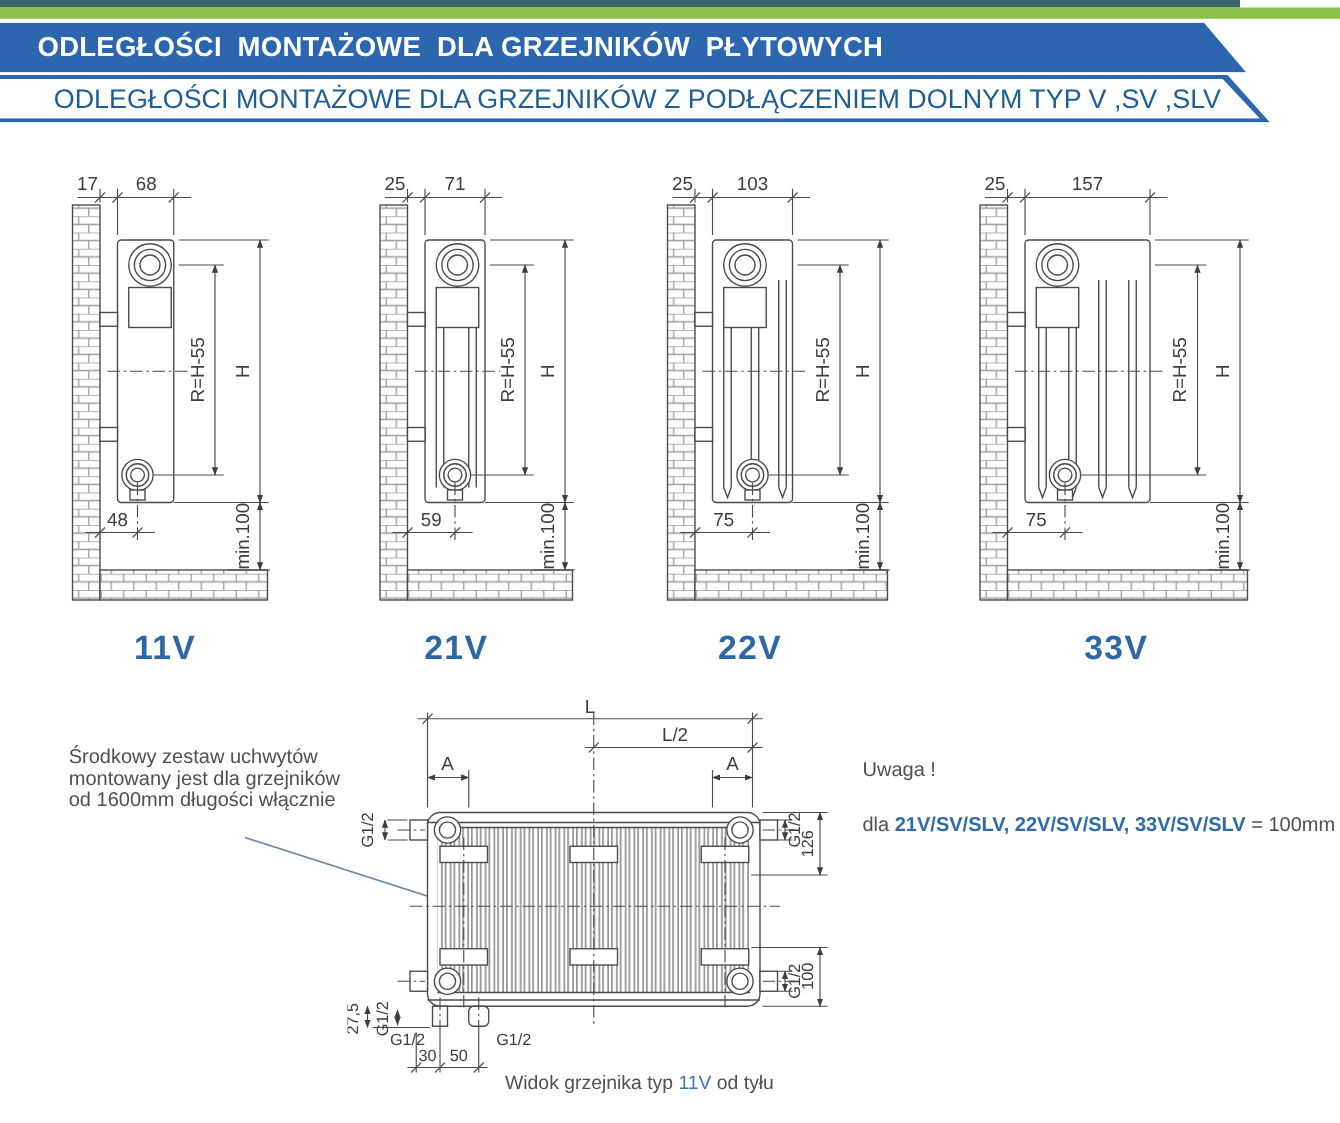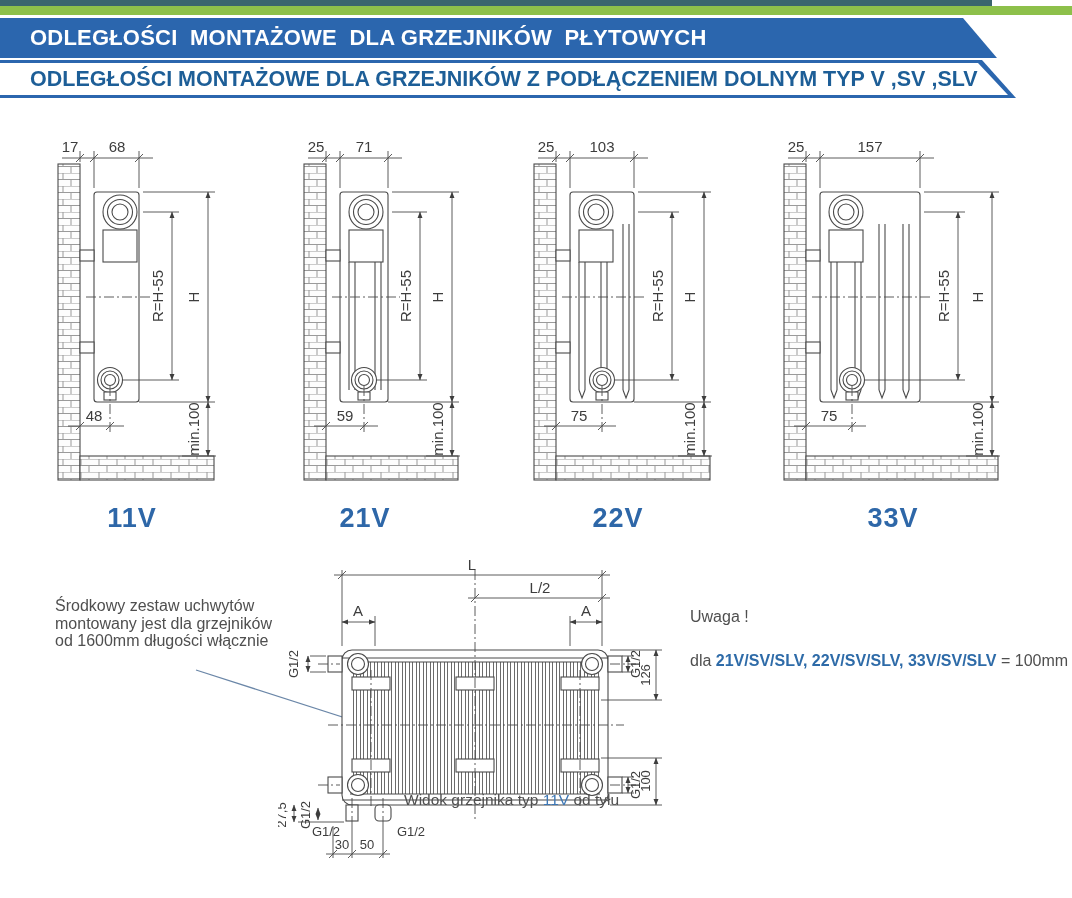--- a/index.html
+++ b/index.html
@@ -12,41 +12,41 @@
           clip-path:polygon(0 0,963px 0,997px 100%,0 100%);
           display:flex;align-items:center;}
   .title{color:#fff;font-weight:bold;font-size:22px;padding-left:30px;white-space:pre;letter-spacing:.2px;}
   .brand{color:#fff;font-weight:bold;font-size:23px;margin-left:22px;position:relative;letter-spacing:.5px;}
   .brand-sub{color:#fff;font-weight:normal;font-size:9px;letter-spacing:.5px;vertical-align:baseline;}
   .swoosh{position:relative;top:-9px;left:-4px;}
   .sub-banner{position:absolute;left:0;top:60px;width:1022px;height:38px;background:#2b66ae;
               clip-path:polygon(0 0,982px 0,1016px 100%,0 100%);}
   .sub-inner{position:absolute;left:0;top:3px;width:1016px;height:32px;background:#fff;
              clip-path:polygon(0 0,978px 0,1008px 100%,0 100%);display:flex;align-items:center;}
-  .subtitle{color:#1d5e97;font-weight:bold;font-size:21.5px;padding-left:30px;white-space:pre;}
+  .subtitle{color:#1d5e97;font-weight:normal;font-size:21.5px;padding-left:43px;white-space:pre;}
   
   .dwg{position:absolute;}
   .dwg line,.dwg path,.dwg rect,.dwg circle{stroke:#4a4a4a;stroke-width:1.1;fill:none;}
   .dwg .w{fill:#fff;}
   .dwg .dim line,.dwg .dim path{stroke-width:.9;}
   .dwg .cl{stroke-dasharray:10 3 2 3;stroke-width:.9;}
   .dwg .ar2{marker-start:url(#ar);marker-end:url(#ar);}
   .dwg text{fill:#3d3d3d;stroke:none;font:15px "Liberation Sans",sans-serif;text-anchor:middle;}
   .dwg text.s{font-size:13px;}
   .vlabel{position:absolute;top:503px;transform:translateX(-50%);color:#2e67a8;
           font-weight:bold;font-size:27px;letter-spacing:1px;}
   
   .note{position:absolute;color:#4f4f4f;font-size:16px;line-height:17.5px;}
   .left-note{left:55px;top:597px;width:218px;}
   .right-notes{left:690px;top:608px;width:382px;}
   .right-notes .uwaga{margin:0 0 26px 0;}
   .right-notes p{margin:0;line-height:17px;}
   .right-notes p.dla{margin-top:6px;}
   .hl{color:#2e6ba8;font-weight:bold;}
-  .caption{position:absolute;left:404px;top:791px;color:#4f4f4f;font-size:15.5px;}
+  .caption{position:absolute;left:404px;top:858px;color:#4f4f4f;font-size:15.5px;}
   .caption .typ{color:#3d77b5;}
   .leader{position:absolute;left:190px;top:664px;pointer-events:none;}
 </style>
 </head>
 <body>
 
 <div class="page">
 
   <svg width="0" height="0" style="position:absolute" aria-hidden="true">
     <defs>
@@ -303,21 +303,21 @@
       <text x="122" y="18">157</text>
       <text x="81" y="287">75</text>
       <text transform="translate(201,162) rotate(-90)">R=H-55</text>
       <text transform="translate(235,163) rotate(-90)">H</text>
       <text transform="translate(235,295) rotate(-90)">min.100</text>
     </g>
   </svg>
 
   <div class="vlabel" style="left:132px">11V</div>
   <div class="vlabel" style="left:365px">21V</div>
-  <div class="vlabel" style="left:618px">22V</div>
+  <div class="vlabel" style="left:600px">22V</div>
   <div class="vlabel" style="left:893px">33V</div>
 
   <div class="note left-note">Środkowy zestaw uchwytów montowany jest dla grzejników od 1600mm długości włącznie</div>
 
   <svg class="leader" width="290" height="100">
     <line x1="6" y1="6" x2="280" y2="94" stroke="#6b87a8" stroke-width="1.3"></line>
   </svg>
 
   <svg class="dwg" style="left:278px;top:558px" width="400" height="320" viewBox="0 0 400 320">
     <g>

